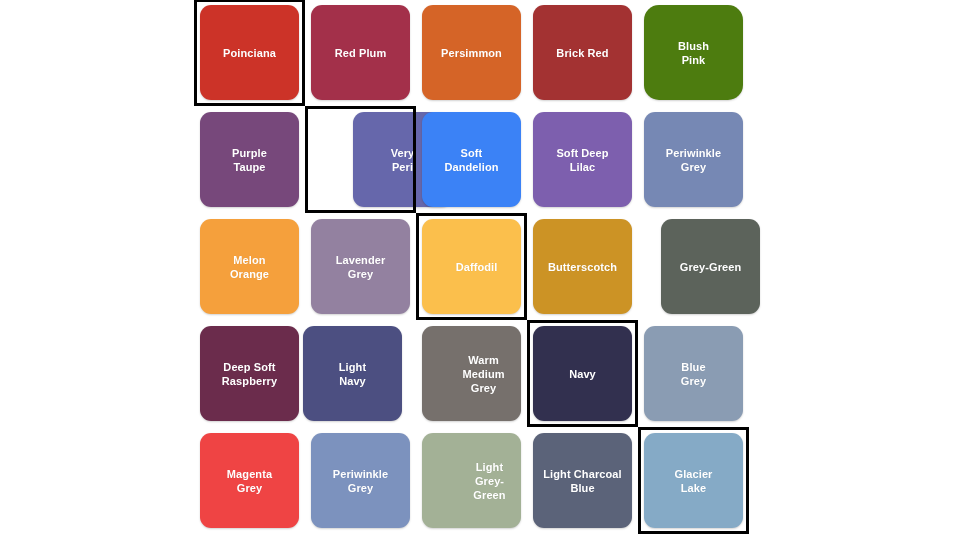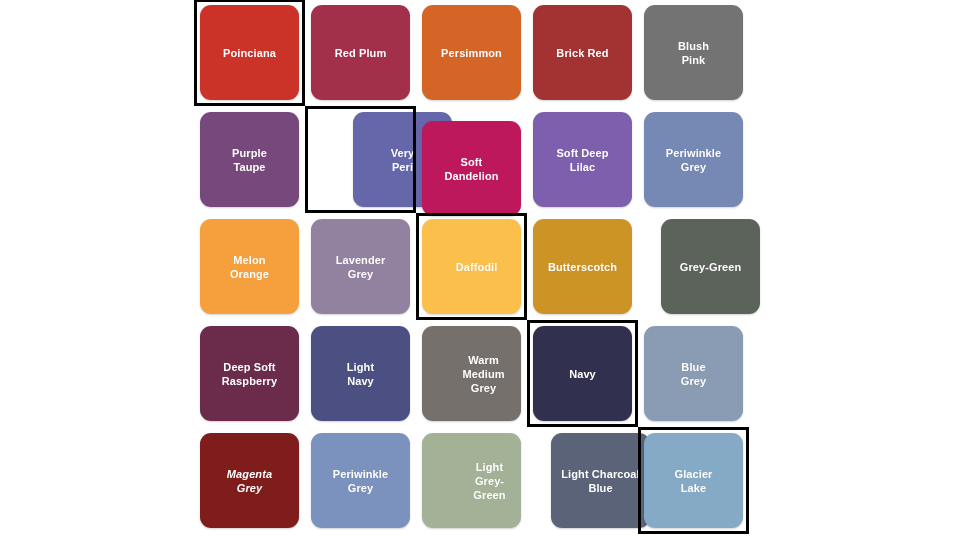--- a/index.html
+++ b/index.html
@@ -90,39 +90,39 @@
         <div class="swatch-chip" style="background: rgb(213, 100, 39);">
           <span class="swatch-label">Persimmon</span>
         </div>
       </div>
       <div class="swatch-cell" style="left: 333px; top: 0px;">
         <div class="swatch-chip" style="background: rgb(163, 50, 50);">
           <span class="swatch-label">Brick Red</span>
         </div>
       </div>
       <div class="swatch-cell" style="left: 444px; top: 0px;">
-        <div class="swatch-chip" style="background: #737373;">
+        <div class="swatch-chip" style="background: #4d7c0f; border-radius: 15px;">
           <span class="swatch-label">Blush
 Pink</span>
         </div>
       </div>
       <div class="swatch-cell" style="left: 0px; top: 107px; border-radius: 12px;">
         <div class="swatch-chip" style="background: rgb(119, 72, 123);">
           <span class="swatch-label">Purple
 Taupe</span>
         </div>
       </div>
       <div class="swatch-cell" style="left: 109px; top: 107px; margin-left: 44px;">
         <div class="swatch-chip" style="background: rgb(102, 103, 171);">
           <span class="swatch-label">Very
 Peri</span>
         </div>
       </div>
       <div class="swatch-cell" style="left: 222px; top: 107px;">
-        <div class="swatch-chip" style="background: #be185d; margin-top: 9px;">
+        <div class="swatch-chip" style="background: #3b82f6;">
           <span class="swatch-label">Soft
 Dandelion</span>
         </div>
       </div>
       <div class="swatch-cell" style="left: 333px; top: 107px;">
         <div class="swatch-chip" style="background: rgb(125, 95, 174);">
           <span class="swatch-label">Soft Deep
 Lilac</span>
         </div>
       </div>
@@ -158,21 +158,21 @@
         <div class="swatch-chip" style="background: rgb(92, 99, 91); margin-left: 17px;">
           <span class="swatch-label">Grey-Green</span>
         </div>
       </div>
       <div class="swatch-cell" style="left: 0px; top: 321px;">
         <div class="swatch-chip" style="background: rgb(107, 44, 76);">
           <span class="swatch-label">Deep Soft
 Raspberry</span>
         </div>
       </div>
-      <div class="swatch-cell" style="left: 111px; top: 321px; border-radius: 27px;">
+      <div class="swatch-cell" style="left: 103px; top: 321px; border-radius: 27px;">
         <div class="swatch-chip" style="background: rgb(76, 79, 129);">
           <span class="swatch-label">Light
 Navy</span>
         </div>
       </div>
       <div class="swatch-cell" style="left: 222px; top: 321px;">
         <div class="swatch-chip" style="background: rgb(118, 112, 108); padding-left: 24px;">
           <span class="swatch-label">Warm Medium
 Grey</span>
         </div>
@@ -182,38 +182,38 @@
           <span class="swatch-label">Navy</span>
         </div>
       </div>
       <div class="swatch-cell" style="left: 444px; top: 321px;">
         <div class="swatch-chip" style="background: rgb(138, 156, 179);">
           <span class="swatch-label">Blue
 Grey</span>
         </div>
       </div>
       <div class="swatch-cell" style="left: 0px; top: 428px;">
-        <div class="swatch-chip" style="background: #7f1d1d; font-style: italic;">
+        <div class="swatch-chip" style="background: #ef4444;">
           <span class="swatch-label">Magenta
 Grey</span>
         </div>
       </div>
       <div class="swatch-cell" style="left: 111px; top: 428px;">
         <div class="swatch-chip" style="background: rgb(124, 146, 190);">
           <span class="swatch-label">Periwinkle
 Grey</span>
         </div>
       </div>
       <div class="swatch-cell" style="left: 222px; top: 428px;">
         <div class="swatch-chip" style="background: rgb(163, 177, 150); padding-left: 36px;">
           <span class="swatch-label">Light Grey-
 Green</span>
         </div>
       </div>
-      <div class="swatch-cell" style="left: 351px; top: 428px;">
+      <div class="swatch-cell" style="left: 333px; top: 428px;">
         <div class="swatch-chip" style="background: rgb(91, 99, 121);">
           <span class="swatch-label">Light Charcoal
 Blue</span>
         </div>
       </div>
       <div class="swatch-cell" style="left: 444px; top: 428px;">
         <div class="swatch-chip" style="background: rgb(133, 170, 198);">
           <span class="swatch-label">Glacier
 Lake</span>
         </div>

